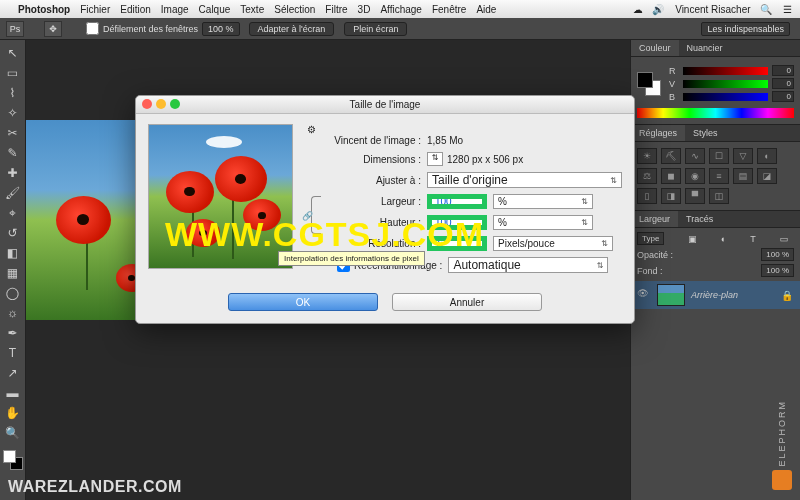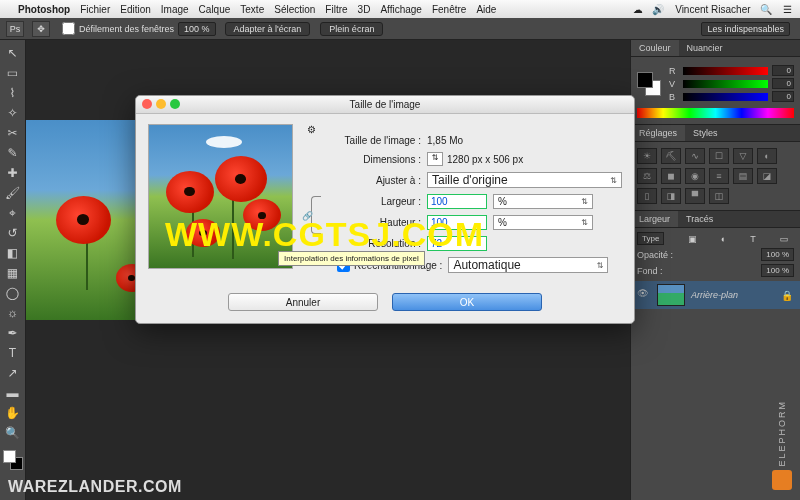--- a/index.html
+++ b/index.html
@@ -8,21 +8,21 @@
   
   .menubar { height: 18px; background: linear-gradient(#fafafa,#e0e0e0); display: flex; align-items: center; padding: 0 8px; font-size: 10px; color: #222; }
   .menubar .apple { font-size: 12px; margin-right: 10px; }
   .menubar .app-name { font-weight: bold; margin-right: 10px; }
   .menubar .menu-item { margin-right: 10px; }
   .menubar .right { margin-left: auto; display: flex; align-items: center; gap: 10px; }
   .menubar .right span { display: inline-flex; align-items: center; }
   
   
   .optbar { height: 22px; background: #484848; display: flex; align-items: center; padding: 0 6px; font-size: 9px; color: #ddd; border-bottom: 1px solid #222; }
-  .optbar .icon-slot { width: 18px; height: 16px; background: #555; border: 1px solid #333; margin-right: 8px; display: flex; align-items: center; justify-content: center; }
+  .optbar .icon-slot { width: 18px; height: 16px; background: #555; border: 1px solid #333; margin-right: 20px; display: flex; align-items: center; justify-content: center; }
   .optbar .chk { margin: 0 4px; }
   .optbar .drop { background: #3a3a3a; border: 1px solid #222; padding: 1px 5px; margin: 0 4px; border-radius: 2px; font-size: 9px; }
   .optbar .btn { background: #3a3a3a; border: 1px solid #222; padding: 1px 8px; margin: 0 5px; border-radius: 3px; font-size: 9px; }
   .optbar .spacer { flex: 1; }
   
   
   .workspace { position: absolute; top: 40px; left: 0; right: 0; bottom: 0; display: flex; }
   
   
   .tools { width: 26px; background: #484848; border-right: 1px solid #222; display: flex; flex-direction: column; align-items: center; padding-top: 4px; gap: 2px; }
@@ -76,21 +76,21 @@
   .tl-r { background: #ff5f57; } .tl-y { background: #febc2e; } .tl-g { background: #28c840; }
   .dlg-body { display: flex; padding: 10px 12px 6px 12px; gap: 14px; }
   .dlg-preview { width: 145px; height: 145px; border: 1px solid #aaa; background: #fff; overflow: hidden; }
   .dlg-form { flex: 1; }
   .dlg-line { display: flex; align-items: center; margin-bottom: 6px; }
   .dlg-line .label { flex: 0 0 120px; text-align: right; padding-right: 6px; }
   .dlg-line .value { flex: 1; }
   .dlg-line .dimbtn { width: 16px; height: 14px; background: #fff; border: 1px solid #999; margin-right: 4px; font-size: 8px; text-align: center; }
   .dlg-select { width: 100%; background: #fff; border: 1px solid #999; padding: 1px 4px; font-size: 12px; height: 16px; display: flex; align-items: center; justify-content: space-between; }
   .dlg-select::after { content: "⇅"; color: #555; font-size: 8px; }
-  .dlg-input { width: 60px; background: #fff; border: 1px solid #22c55e; padding: 1px 3px; font-size: 10px; height: 15px; color: #0050d8; }
+  .dlg-input { width: 60px; background: #fff; border: 5px solid #22c55e; padding: 1px 3px; font-size: 10px; height: 15px; color: #0050d8; }
   .dlg-unit { width: 100px; background: #fff; border: 1px solid #999; padding: 1px 4px; font-size: 10px; height: 15px; margin-left: 6px; display: flex; align-items: center; justify-content: space-between; }
   .dlg-unit::after { content: "⇅"; color: #555; font-size: 8px; }
   .link-col { width: 18px; display: flex; align-items: center; justify-content: center; }
   .link-bracket { width: 10px; height: 38px; border: 1px solid #888; border-right: none; border-radius: 4px 0 0 4px; position: relative; }
   .link-icon { position: absolute; left: -10px; top: 14px; font-size: 9px; }
   .dlg-buttons { display: flex; justify-content: center; gap: 14px; padding: 8px 0 12px 0; }
   .dlg-btn { width: 150px; height: 18px; border: 1px solid #999; border-radius: 3px; font-size: 10px; background: linear-gradient(#fdfdfd,#e8e8e8); display: flex; align-items: center; justify-content: center; }
   .dlg-btn.primary { background: linear-gradient(#8fc2f7,#4a90e2); color: #fff; border-color: #2a64b0; }
   .tooltip { position: absolute; background: #ffffc8; border: 1px solid #888; padding: 2px 5px; font-size: 8px; color: #222; }
   
@@ -306,21 +306,21 @@
         <div class="stem" style="left:58%;top:45%;height:70px"></div>
         <div class="poppy" style="left:12%;top:32%;width:48px;height:42px"></div>
         <div class="poppy" style="left:46%;top:22%;width:52px;height:46px"></div>
         <div class="poppy" style="left:66%;top:52%;width:38px;height:32px"></div>
         <div class="poppy" style="left:26%;top:66%;width:34px;height:28px"></div>
       </div>
     </div>
     <div class="dlg-form">
       <span class="gear">⚙</span>
       <div class="dlg-line">
-        <span class="label">Taille de l'image :</span>
+        <span class="label">Vincent de l'image :</span>
         <span class="value">1,85 Mo</span>
       </div>
       <div class="dlg-line">
         <span class="label">Dimensions :</span>
         <span class="dimbtn">⇅</span>
         <span>1280 px x 506 px</span>
       </div>
       <div class="dlg-line">
         <span class="label">Ajuster à :</span>
         <div class="dlg-select">
@@ -346,31 +346,34 @@
             <input class="dlg-input" value="100" style="">
             <div class="dlg-unit">
                 <span>%</span>
               </div>
           </div>
         </div>
       </div>
       <div class="dlg-line">
         <span class="label">Résolution :</span>
         <input class="dlg-input" value="72" style="">
+        <div class="dlg-unit" style="width:120px">
+            <span>Pixels/pouce</span>
+          </div>
       </div>
       <div class="dlg-line">
         <input type="checkbox" checked="" style="margin-left: 30px; margin-right: 4px;">
         <span style="margin-right:6px">Rééchantillonnage :</span>
         <div class="dlg-select" style="width:160px">
             <span>Automatique</span>
           </div>
       </div>
       <div class="tooltip" style="left:142px;top:155px">Interpolation des informations de pixel</div>
     </div>
   </div>
   <div class="dlg-buttons">
+    <div class="dlg-btn primary">OK</div>
     <div class="dlg-btn">Annuler</div>
-    <div class="dlg-btn primary">OK</div>
   </div>
 </div>
 
 <div class="wm-center">WWW.CGTSJ.COM</div>
 <div class="wm-bottom">WAREZLANDER.COM</div>
 
 </body></html>

